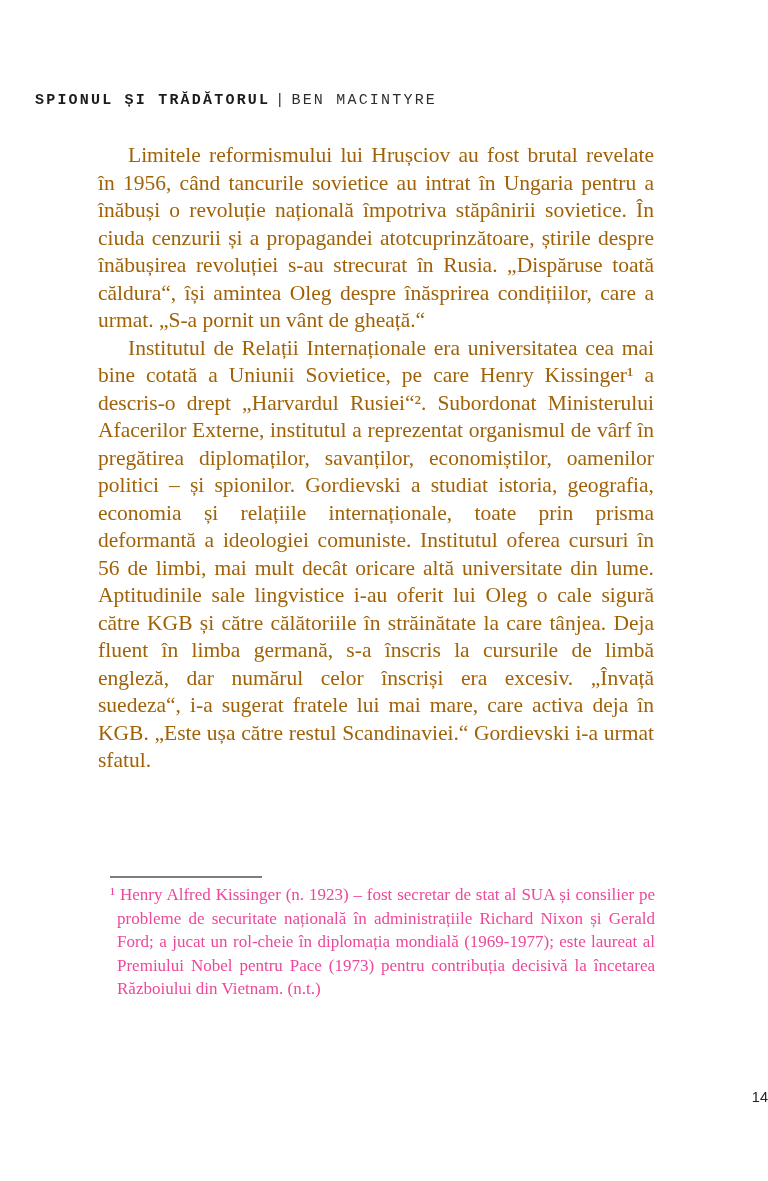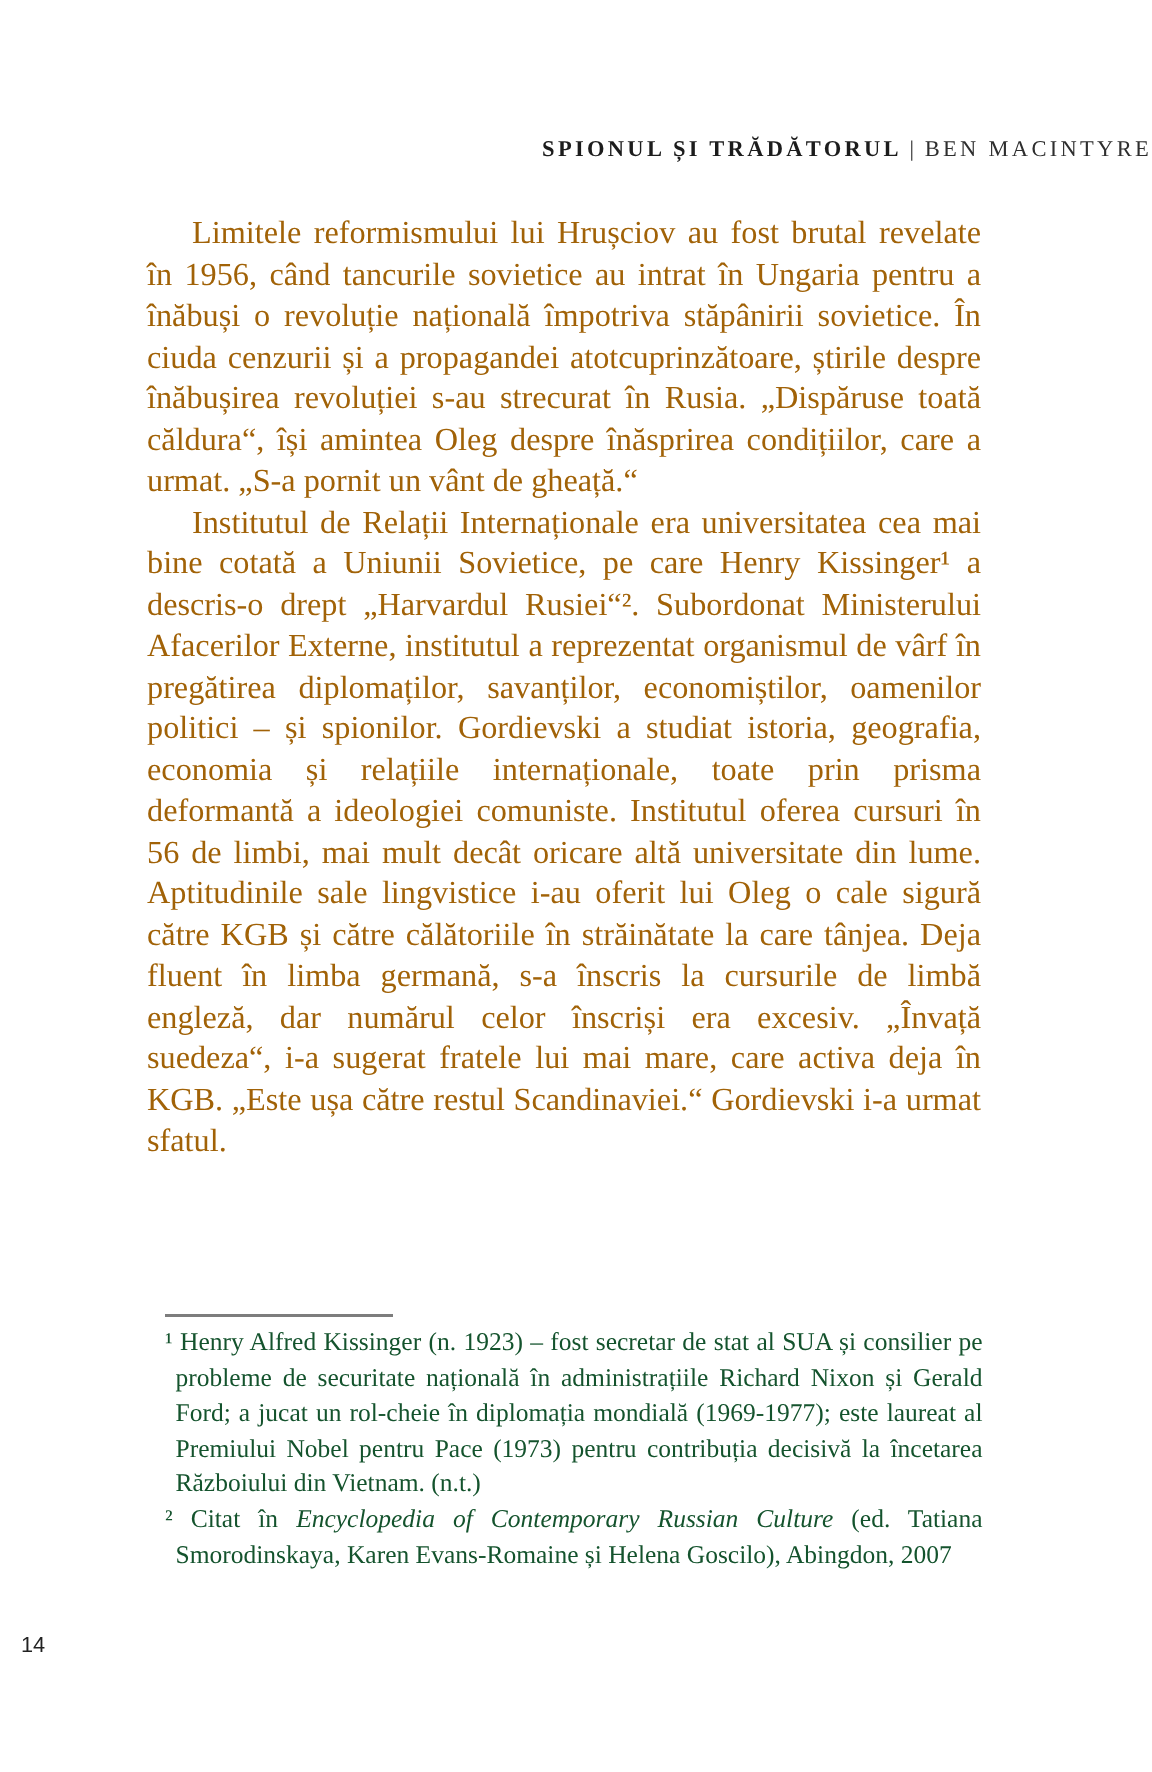--- a/index.html
+++ b/index.html
@@ -11,26 +11,27 @@
     background: #ffffff;
     overflow: hidden;
     font-family: "Liberation Serif", serif;
     color: #141414;
   }
   .running-header {
     position: absolute;
     top: 92px;
     left: 0;
     width: 768px;
-    text-align: right;
-    font-family: Liberation Serif, serif;
+    text-align: left;
+    font-family: Liberation Mono, monospace;
     font-size: 15px;
     letter-spacing: 2.2px;
     color: #1c1c1c;
     white-space: nowrap;
+    padding-left: 35px;
   }
   .running-header .title { font-weight: 700; }
   .running-header .sep { font-weight: 400; color: #2e2e2e; padding: 0 5px; }
   .running-header .author { font-weight: 400; color: #2e2e2e; }
   .body-text {
     position: absolute;
     top: 142px;
     left: 98px;
     width: 556px;
     font-size: 21.5px;
@@ -48,30 +49,30 @@
     background: #7d7d7d;
   }
   .footnotes {
     position: absolute;
     top: 883px;
     left: 110px;
     width: 545px;
     font-size: 17px;
     line-height: 23.6px;
     text-align: justify;
-    color: #14532d;
+    color: #ec4899;
   }
   .footnotes p { padding-left: 7px; text-indent: -7px; }
   .footnotes em { font-style: italic; }
   .page-number {
     position: absolute;
     top: 1089px;
     left: 0;
     width: 768px;
-    text-align: left;
+    text-align: right;
     font-family: "Liberation Sans", sans-serif;
     font-size: 14.5px;
     color: #222222;
     padding-left: 14px;
   }
 </style>
 </head>
 <body>
 
 <div class="page">
@@ -82,18 +83,17 @@
 
   <div class="body-text">
     <p>Limitele reformismului lui Hrușciov au fost brutal revelate în 1956, când tancurile sovietice au intrat în Ungaria pentru a înăbuși o revoluție națională împotriva stăpânirii sovietice. În ciuda cenzurii și a propagandei atotcuprinzătoare, știrile despre înăbușirea revoluției s-au strecurat în Rusia. „Dispăruse toată căldura“, își amintea Oleg despre înăsprirea condițiilor, care a urmat. „S-a pornit un vânt de gheață.“</p>
     <p>Institutul de Relații Internaționale era universitatea cea mai bine cotată a Uniunii Sovietice, pe care Henry Kissinger¹ a descris-o drept „Harvardul Rusiei“². Subordonat Ministerului Afacerilor Externe, institutul a reprezentat organismul de vârf în pregătirea diplomaților, savanților, economiștilor, oamenilor politici – și spionilor. Gordievski a studiat istoria, geografia, economia și relațiile internaționale, toate prin prisma deformantă a ideologiei comuniste. Institutul oferea cursuri în 56 de limbi, mai mult decât oricare altă universitate din lume. Aptitudinile sale lingvistice i-au oferit lui Oleg o cale sigură către KGB și către călătoriile în străinătate la care tânjea. Deja fluent în limba germană, s-a înscris la cursurile de limbă engleză, dar numărul celor înscriși era excesiv. „Învață suedeza“, i-a sugerat fratele lui mai mare, care activa deja în KGB. „Este ușa către restul Scandinaviei.“ Gordievski i-a urmat sfatul.</p>
   </div>
 
   <div class="fn-rule"></div>
 
   <div class="footnotes">
     <p><span>¹</span> <span>Henry Alfred Kissinger (n. 1923) – fost secretar de stat al SUA și consilier pe probleme de securitate națională în administrațiile Richard Nixon și Gerald Ford; a jucat un rol-cheie în diplomația mondială (1969-1977); este laureat al Premiului Nobel pentru Pace (1973) pentru contribuția decisivă la încetarea Războiului din Vietnam. (n.t.)</span></p>
-    <p><span>²</span> <span>Citat în </span><em>Encyclopedia of Contemporary Russian Culture</em><span> (ed. Tatiana Smorodinskaya, Karen Evans-Romaine și Helena Goscilo), Abingdon, 2007</span></p>
   </div>
 
   <div class="page-number">14</div>
 
 </div>
 
 </body></html>

